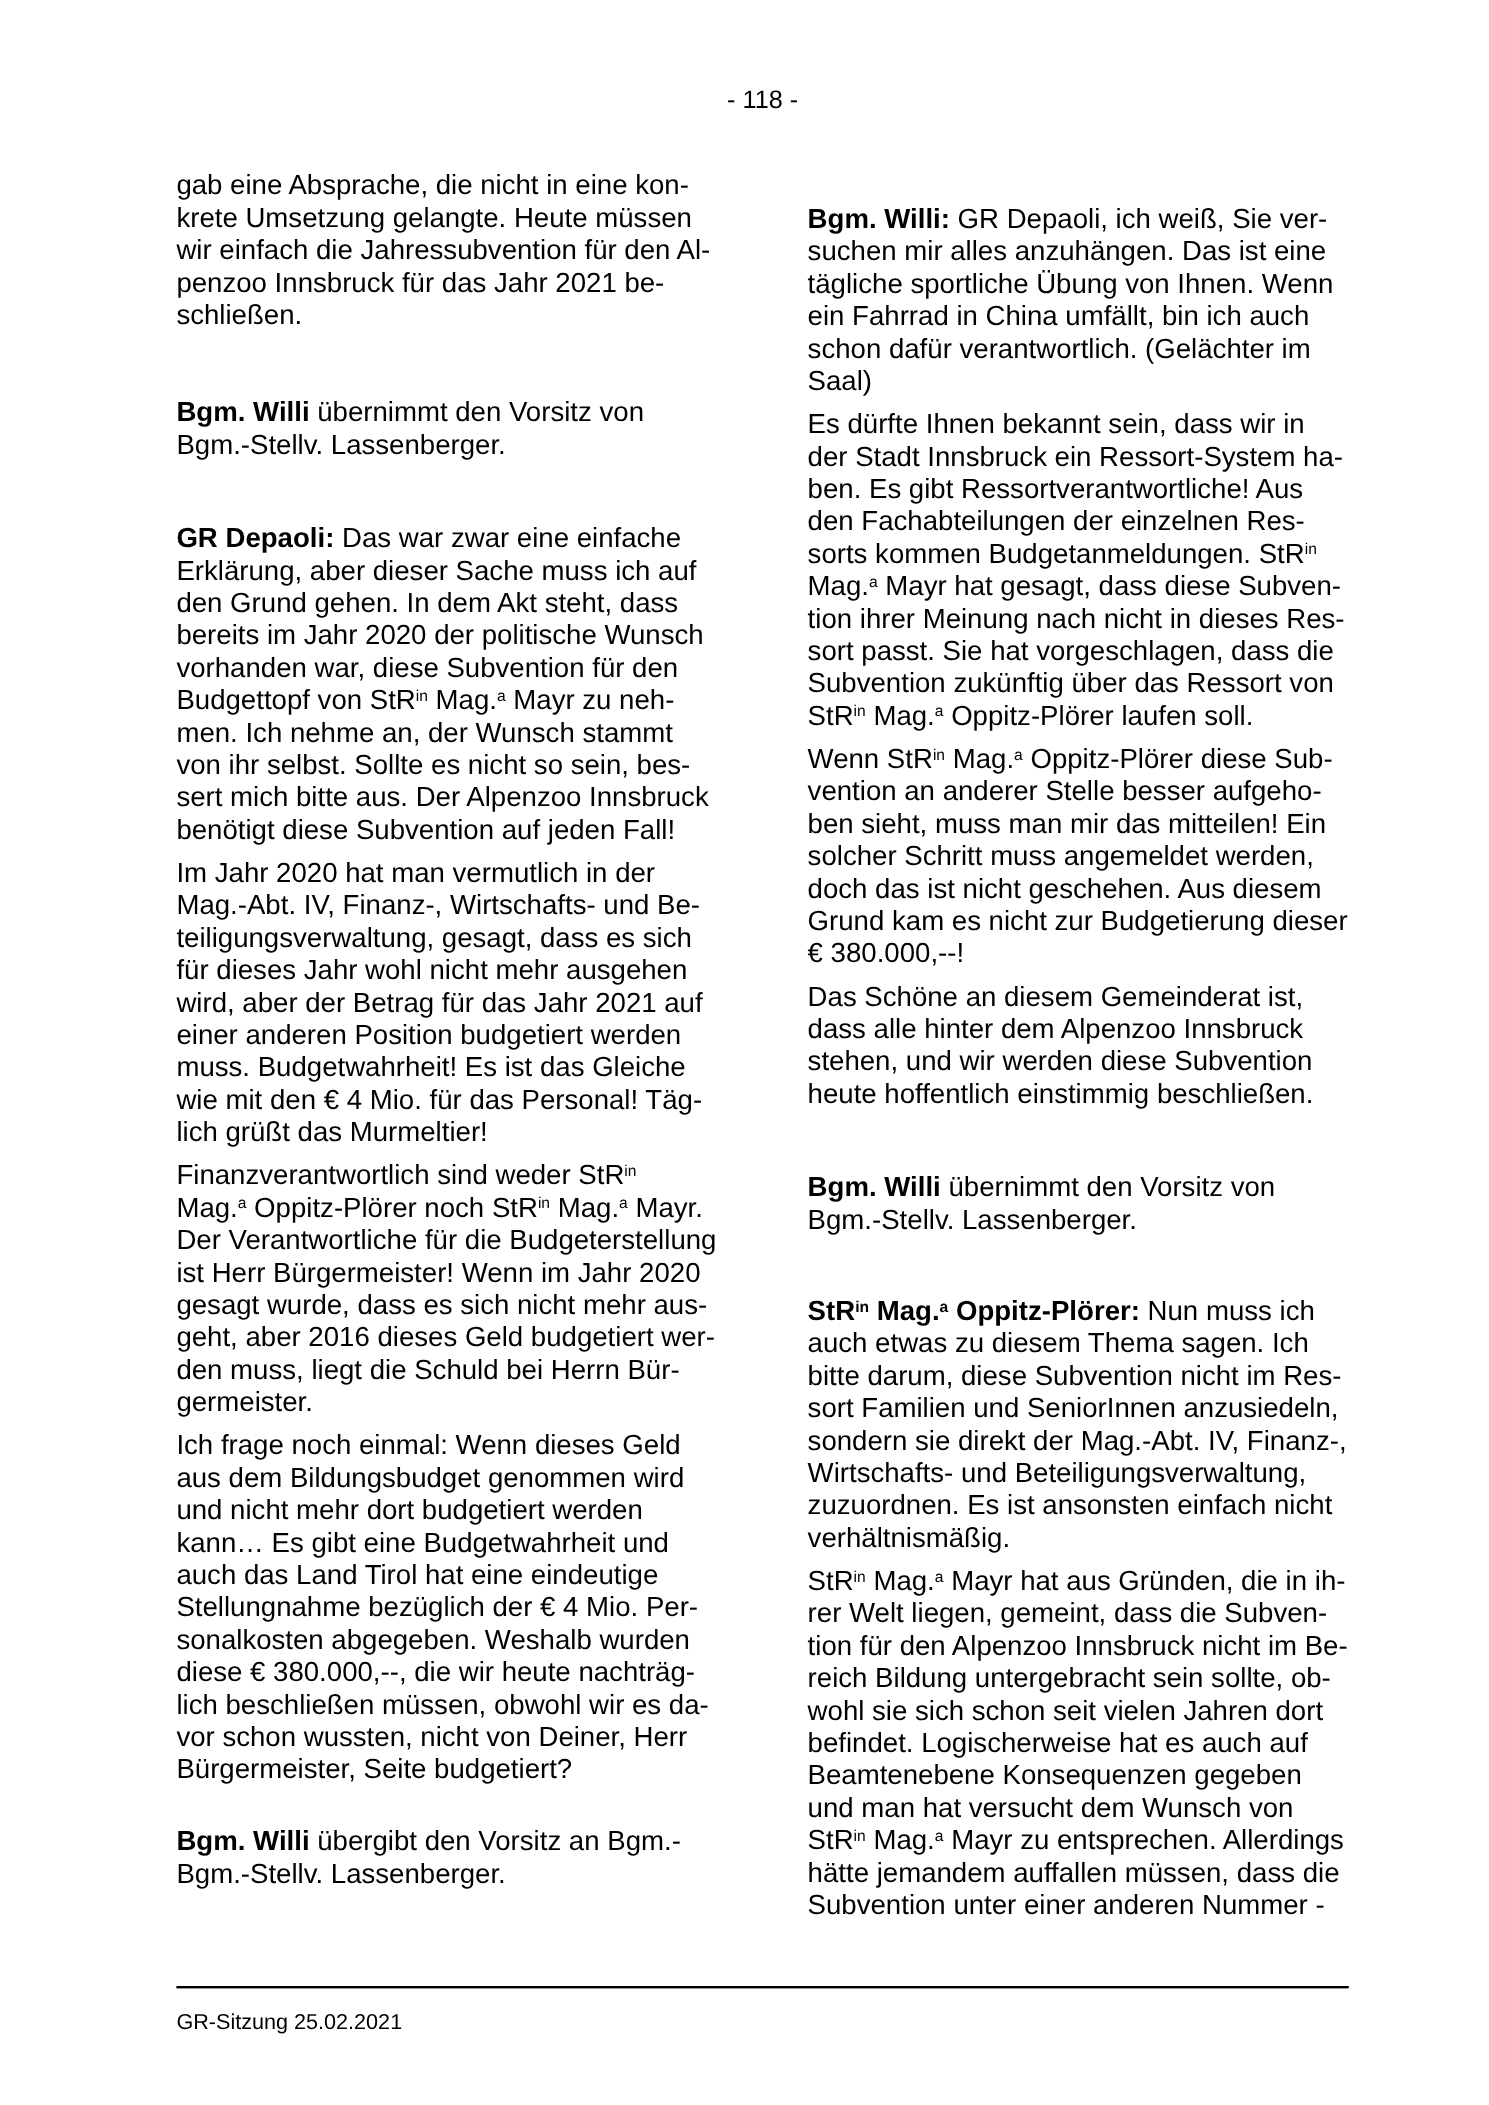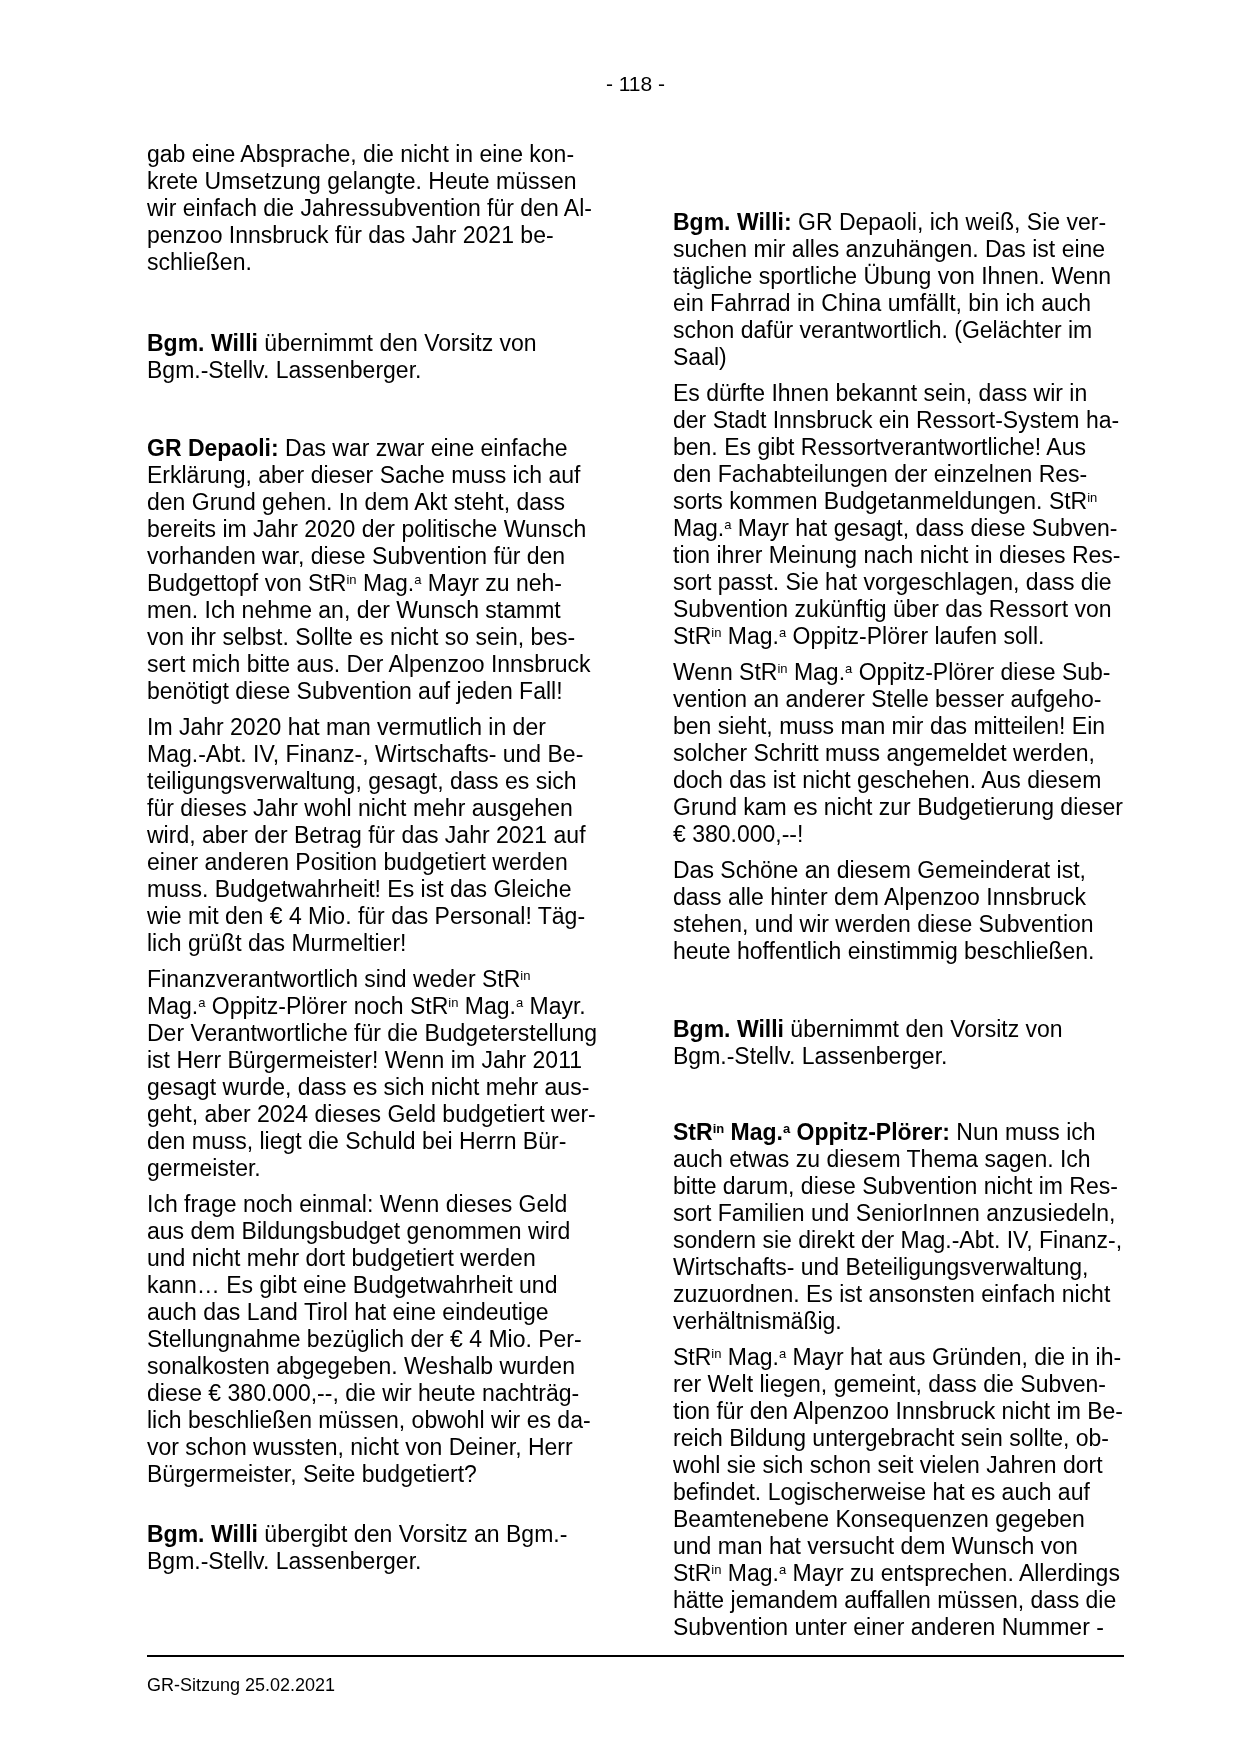--- a/index.html
+++ b/index.html
@@ -86,23 +86,23 @@
         <div class="line"><span class="">wird, aber der Betrag für das Jahr 2021 auf</span></div>
         <div class="line"><span class="">einer anderen Position budgetiert werden</span></div>
         <div class="line"><span class="">muss. Budgetwahrheit! Es ist das Gleiche</span></div>
         <div class="line"><span class="">wie mit den € 4 Mio. für das Personal! Täg-</span></div>
         <div class="line"><span class="">lich grüßt das Murmeltier!</span></div>
       </div>
       <div class="block">
         <div class="line"><span class="">Finanzverantwortlich sind weder StR</span><span class="sup">in</span></div>
         <div class="line"><span class="">Mag.</span><span class="sup">a</span><span class=""> Oppitz-Plörer noch StR</span><span class="sup">in</span><span class=""> Mag.</span><span class="sup">a</span><span class=""> Mayr.</span></div>
         <div class="line"><span class="">Der Verantwortliche für die Budgeterstellung</span></div>
-        <div class="line"><span class="">ist Herr Bürgermeister! Wenn im Jahr 2011</span></div>
+        <div class="line"><span class="">ist Herr Bürgermeister! Wenn im Jahr 2020</span></div>
         <div class="line"><span class="">gesagt wurde, dass es sich nicht mehr aus-</span></div>
-        <div class="line"><span class="">geht, aber 2024 dieses Geld budgetiert wer-</span></div>
+        <div class="line"><span class="">geht, aber 2016 dieses Geld budgetiert wer-</span></div>
         <div class="line"><span class="">den muss, liegt die Schuld bei Herrn Bür-</span></div>
         <div class="line"><span class="">germeister.</span></div>
       </div>
       <div class="block">
         <div class="line"><span class="">Ich frage noch einmal: Wenn dieses Geld</span></div>
         <div class="line"><span class="">aus dem Bildungsbudget genommen wird</span></div>
         <div class="line"><span class="">und nicht mehr dort budgetiert werden</span></div>
         <div class="line"><span class="">kann… Es gibt eine Budgetwahrheit und</span></div>
         <div class="line"><span class="">auch das Land Tirol hat eine eindeutige</span></div>
         <div class="line"><span class="">Stellungnahme bezüglich der € 4 Mio. Per-</span></div>
@@ -111,21 +111,21 @@
         <div class="line"><span class="">lich beschließen müssen, obwohl wir es da-</span></div>
         <div class="line"><span class="">vor schon wussten, nicht von Deiner, Herr</span></div>
         <div class="line"><span class="">Bürgermeister, Seite budgetiert?</span></div>
       </div>
       <div class="block" style="margin-top: 33px;">
         <div class="line"><span class="b ">Bgm. Willi</span><span class=""> übergibt den Vorsitz an Bgm.-</span></div>
         <div class="line"><span class="">Bgm.-Stellv. Lassenberger.</span></div>
       </div>
     </div>
   <div class="col col-right">
-      <div class="block" style="margin-top: 68px;">
+      <div class="block" style="margin-top: 28px;">
         <div class="line"><span class="b ">Bgm. Willi:</span><span class=""> GR Depaoli, ich weiß, Sie ver-</span></div>
         <div class="line"><span class="">suchen mir alles anzuhängen. Das ist eine</span></div>
         <div class="line"><span class="">tägliche sportliche Übung von Ihnen. Wenn</span></div>
         <div class="line"><span class="">ein Fahrrad in China umfällt, bin ich auch</span></div>
         <div class="line"><span class="">schon dafür verantwortlich. (Gelächter im</span></div>
         <div class="line"><span class="">Saal)</span></div>
       </div>
       <div class="block">
         <div class="line"><span class="">Es dürfte Ihnen bekannt sein, dass wir in</span></div>
         <div class="line"><span class="">der Stadt Innsbruck ein Ressort-System ha-</span></div>

